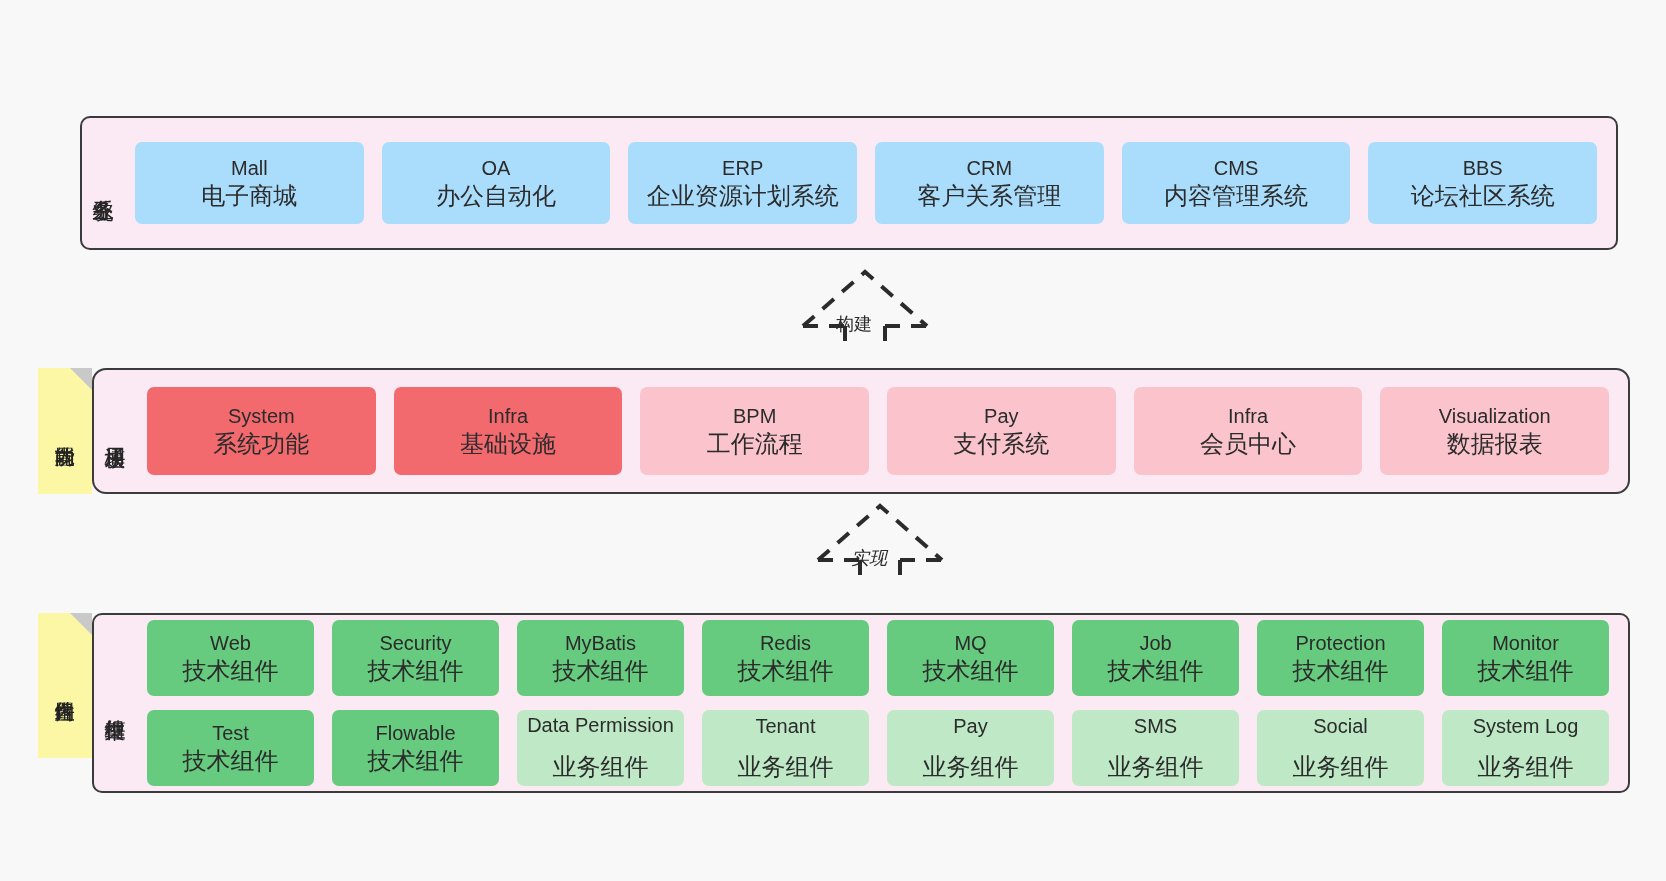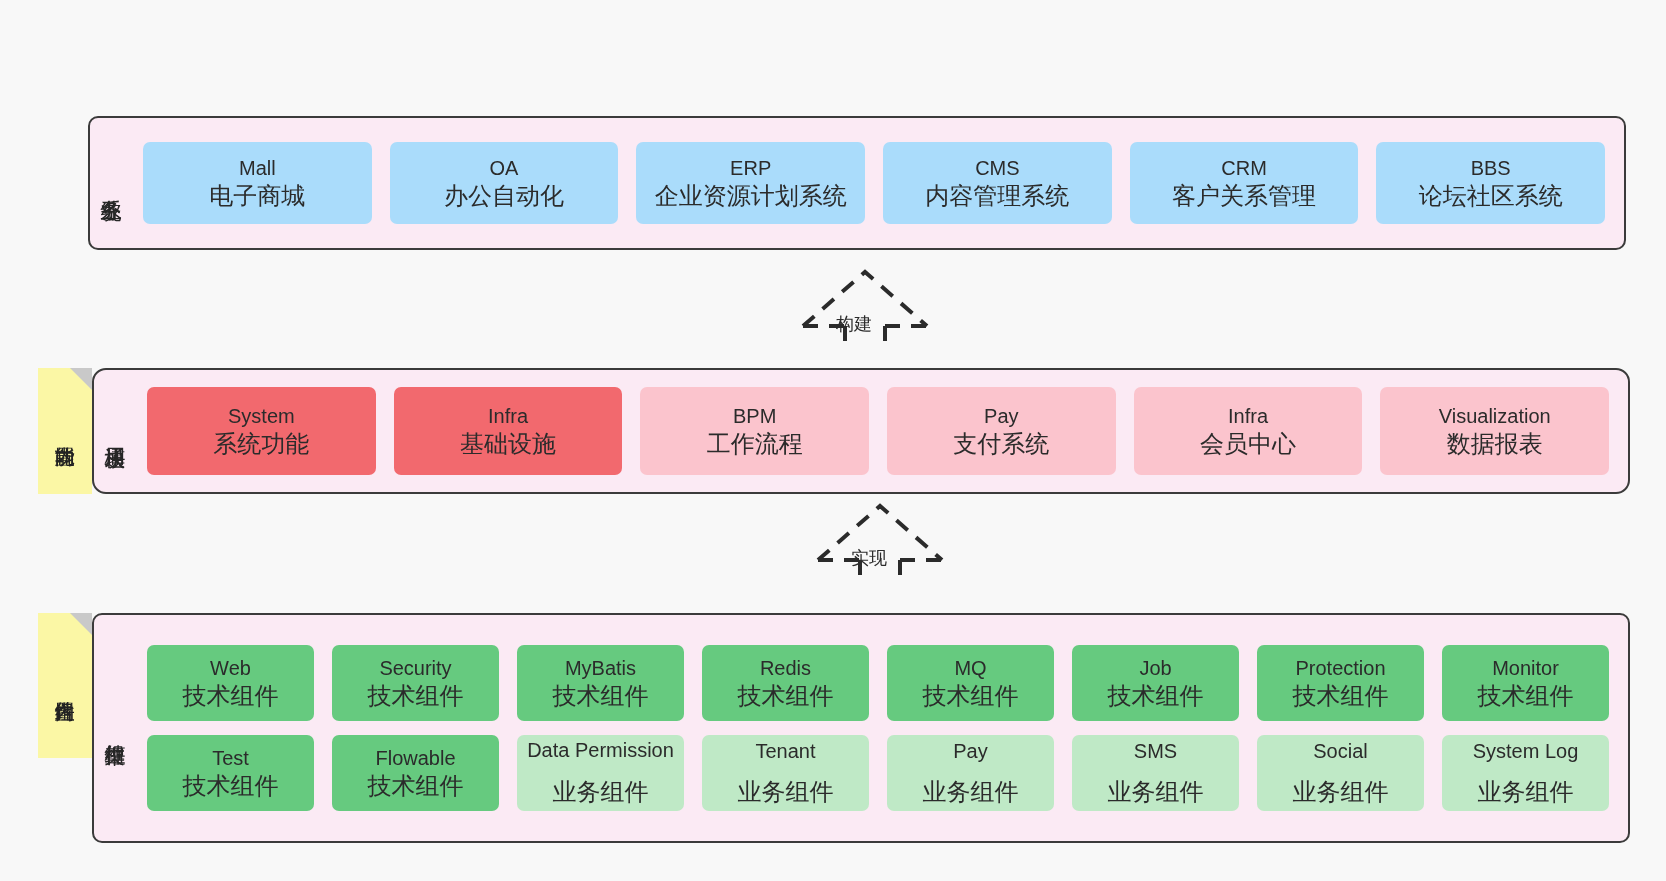--- a/index.html
+++ b/index.html
@@ -132,42 +132,42 @@
     color: #2b2b2b;
     background: transparent;
     white-space: nowrap;
   }
 </style>
 </head>
 <body>
 
 <div id="canvas">
 
-  <div class="layer" id="layer-business" style="left:88px; top:116px; width:1538px; height:134px;">
+  <div class="layer" id="layer-business" style="left:80px; top:116px; width:1538px; height:134px;">
     <div class="layer-title">业务系统</div>
     <div class="layer-body">
       <div class="node h-biz c-blue">
         <span class="nm">Mall</span>
         <span class="sub">电子商城</span>
       </div>
       <div class="node h-biz c-blue">
         <span class="nm">OA</span>
         <span class="sub">办公自动化</span>
       </div>
       <div class="node h-biz c-blue">
         <span class="nm">ERP</span>
         <span class="sub">企业资源计划系统</span>
       </div>
       <div class="node h-biz c-blue">
+        <span class="nm">CRM</span>
+        <span class="sub">客户关系管理</span>
+      </div>
+      <div class="node h-biz c-blue">
         <span class="nm">CMS</span>
         <span class="sub">内容管理系统</span>
-      </div>
-      <div class="node h-biz c-blue">
-        <span class="nm">CRM</span>
-        <span class="sub">客户关系管理</span>
       </div>
       <div class="node h-biz c-blue">
         <span class="nm">BBS</span>
         <span class="sub">论坛社区系统</span>
       </div>
     </div>
   </div>
 
   <div class="arrow" style="left:790px; top:264px; width:150px; height:90px;">
     <svg width="150" height="90" viewBox="0 0 150 90">
@@ -208,37 +208,37 @@
         <span class="nm">Infra</span>
         <span class="sub">会员中心</span>
       </div>
       <div class="node h-mod c-pink">
         <span class="nm">Visualization</span>
         <span class="sub">数据报表</span>
       </div>
     </div>
   </div>
 
-  <div class="arrow" style="left:805px; top:498px; width:150px; height:90px;">
+  <div class="arrow" style="left:805px; top:498px; width:150px; height:90px;font-style:italic;">
     <svg width="150" height="90" viewBox="0 0 150 90">
       <polyline points="13,62 75,8 137,62" fill="none" stroke="#2b2b2b" stroke-width="4" stroke-dasharray="15,11" stroke-linecap="butt"></polyline>
       <polyline points="13,62 55,62" fill="none" stroke="#2b2b2b" stroke-width="4" stroke-dasharray="15,11"></polyline>
       <polyline points="95,62 137,62" fill="none" stroke="#2b2b2b" stroke-width="4" stroke-dasharray="15,11"></polyline>
       <polyline points="55,62 55,88" fill="none" stroke="#2b2b2b" stroke-width="4" stroke-dasharray="15,11"></polyline>
       <polyline points="95,62 95,88" fill="none" stroke="#2b2b2b" stroke-width="4" stroke-dasharray="15,11"></polyline>
     </svg>
     <span class="lbl" style="left:46px; top:48px;">实现</span>
   </div>
 
   <div class="sticky" style="left:38px; top:613px; height:145px;">
     <span class="fold"></span>
     <span>内置组件</span>
   </div>
 
-  <div class="layer" id="layer-framework" style="left:92px; top:613px; width:1538px; height:230px;">
+  <div class="layer" id="layer-framework" style="left:92px; top:613px; width:1538px; height:180px;">
     <div class="layer-title">框架组件</div>
     <div class="layer-body two-rows">
 
       <div class="row">
         <div class="node h-fx c-green">
           <span class="nm">Web</span>
           <span class="sub">技术组件</span>
         </div>
         <div class="node h-fx c-green">
           <span class="nm">Security</span>

